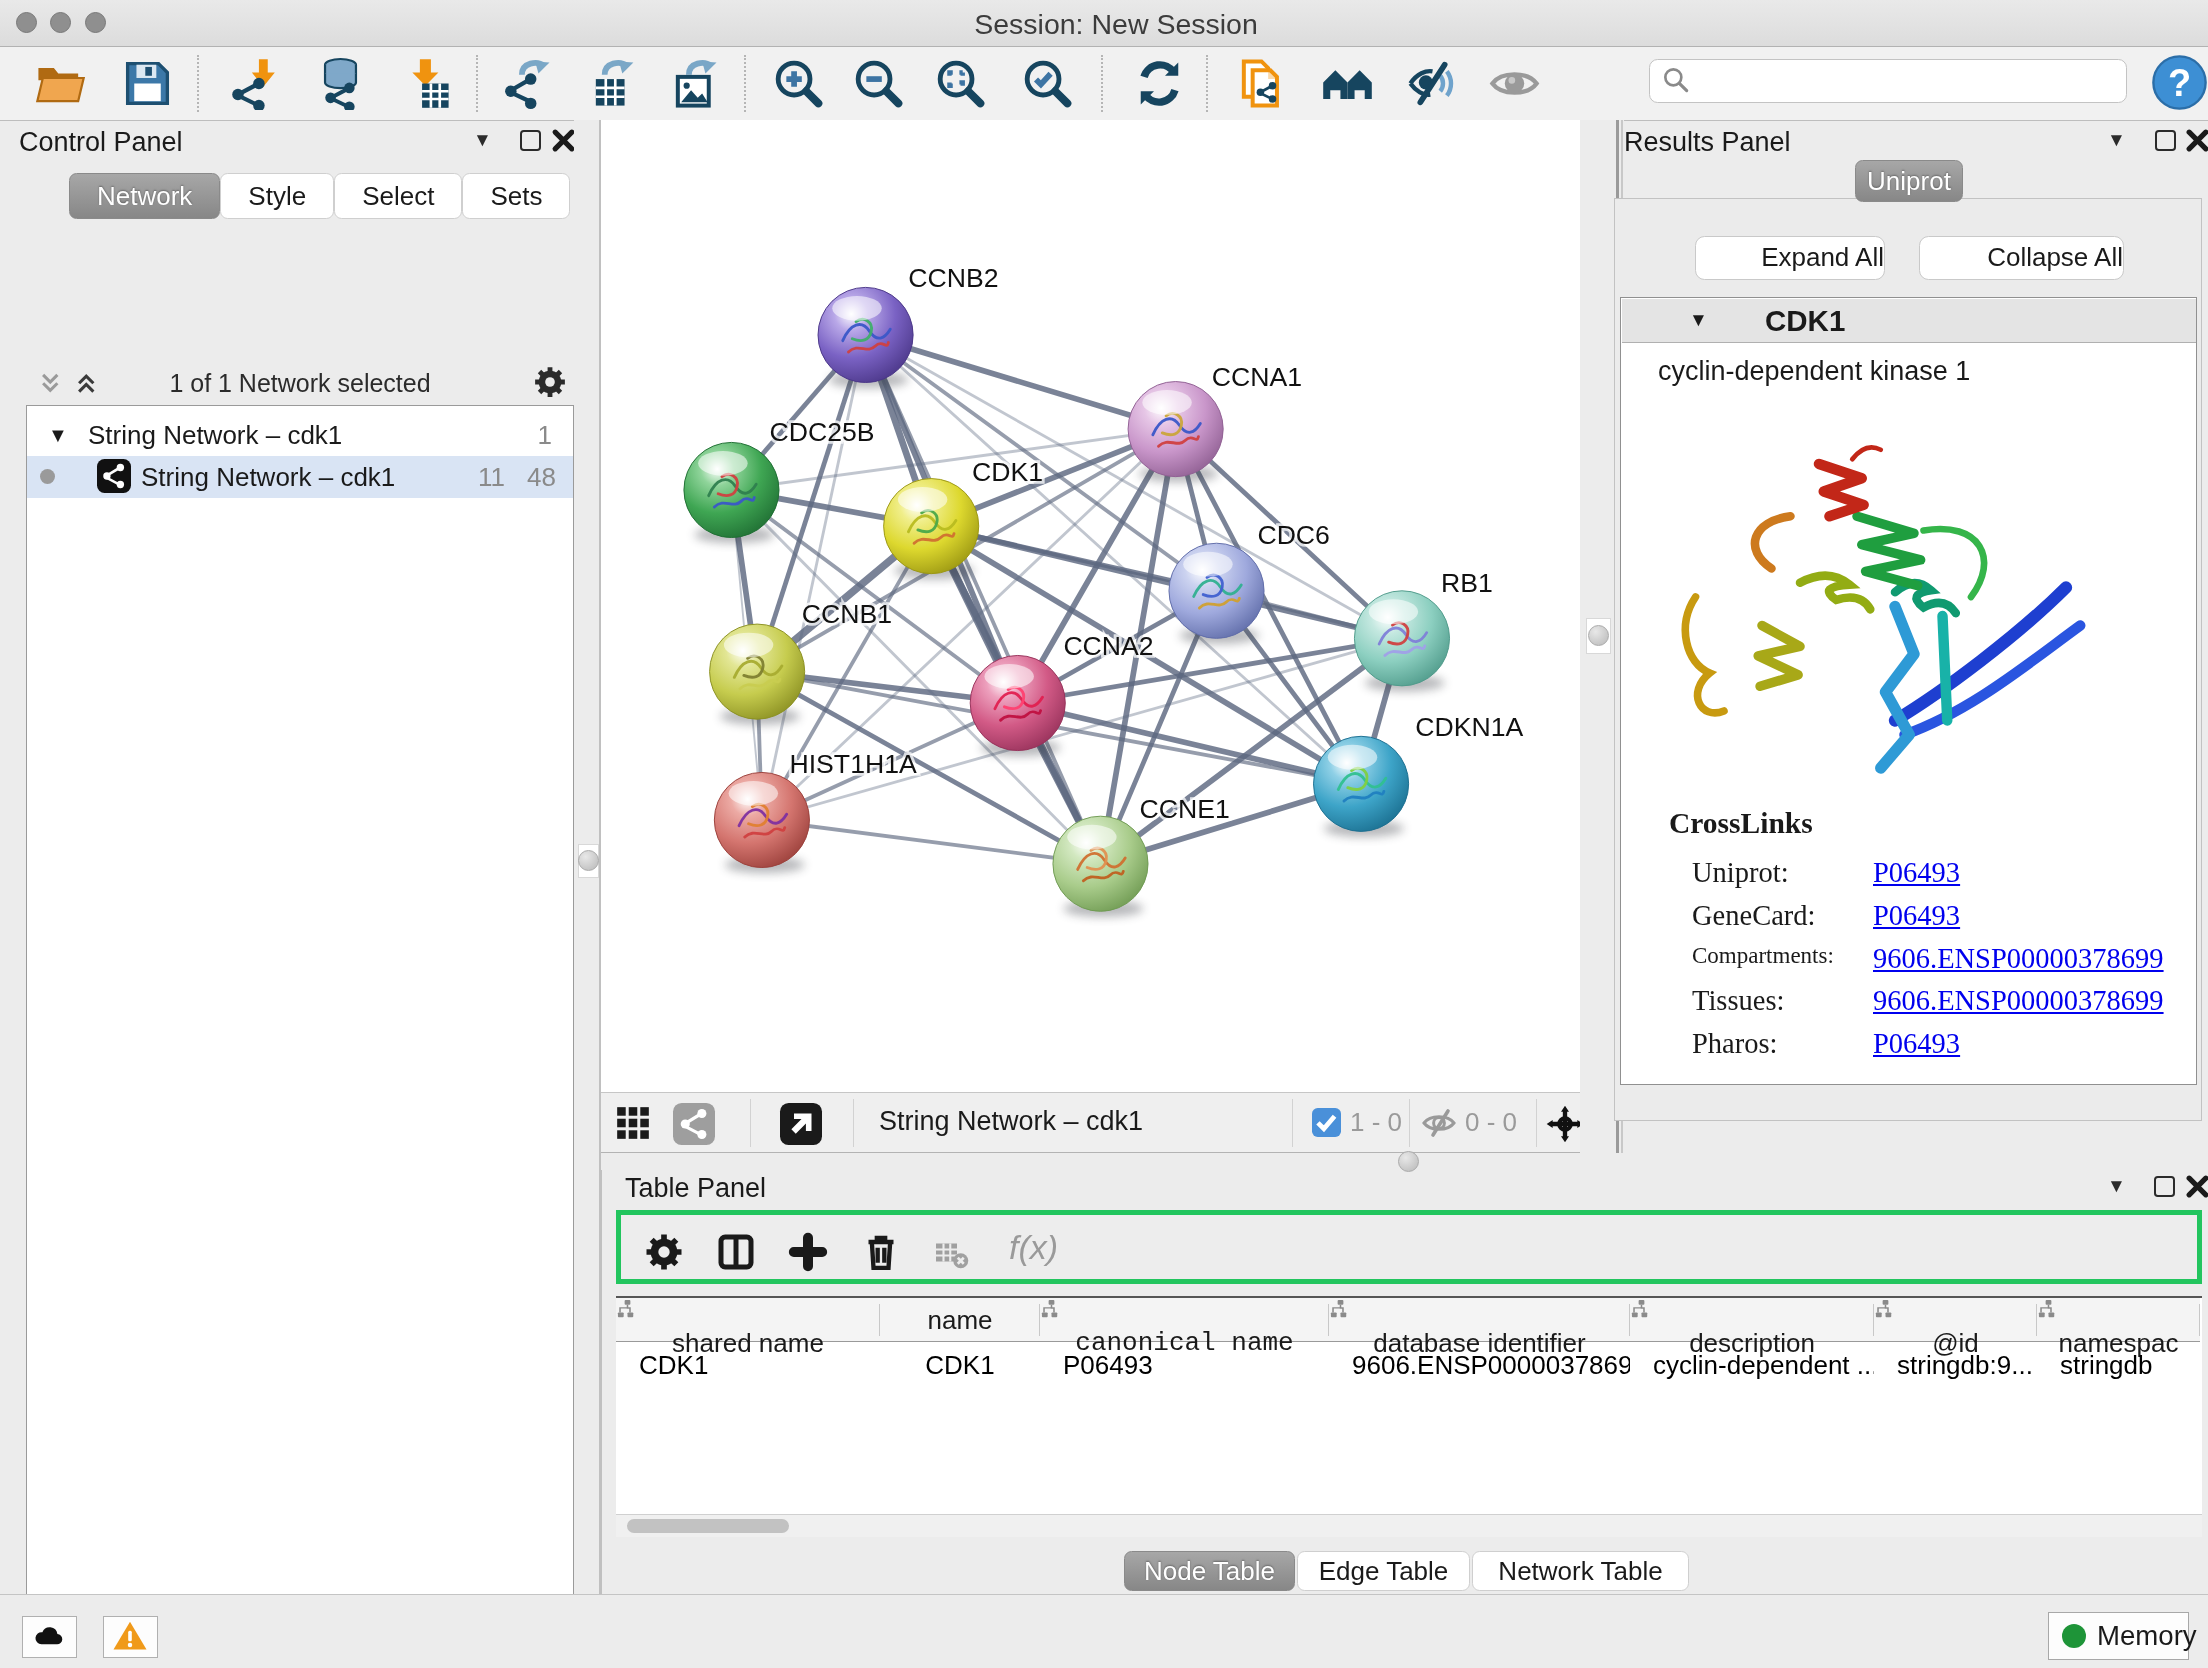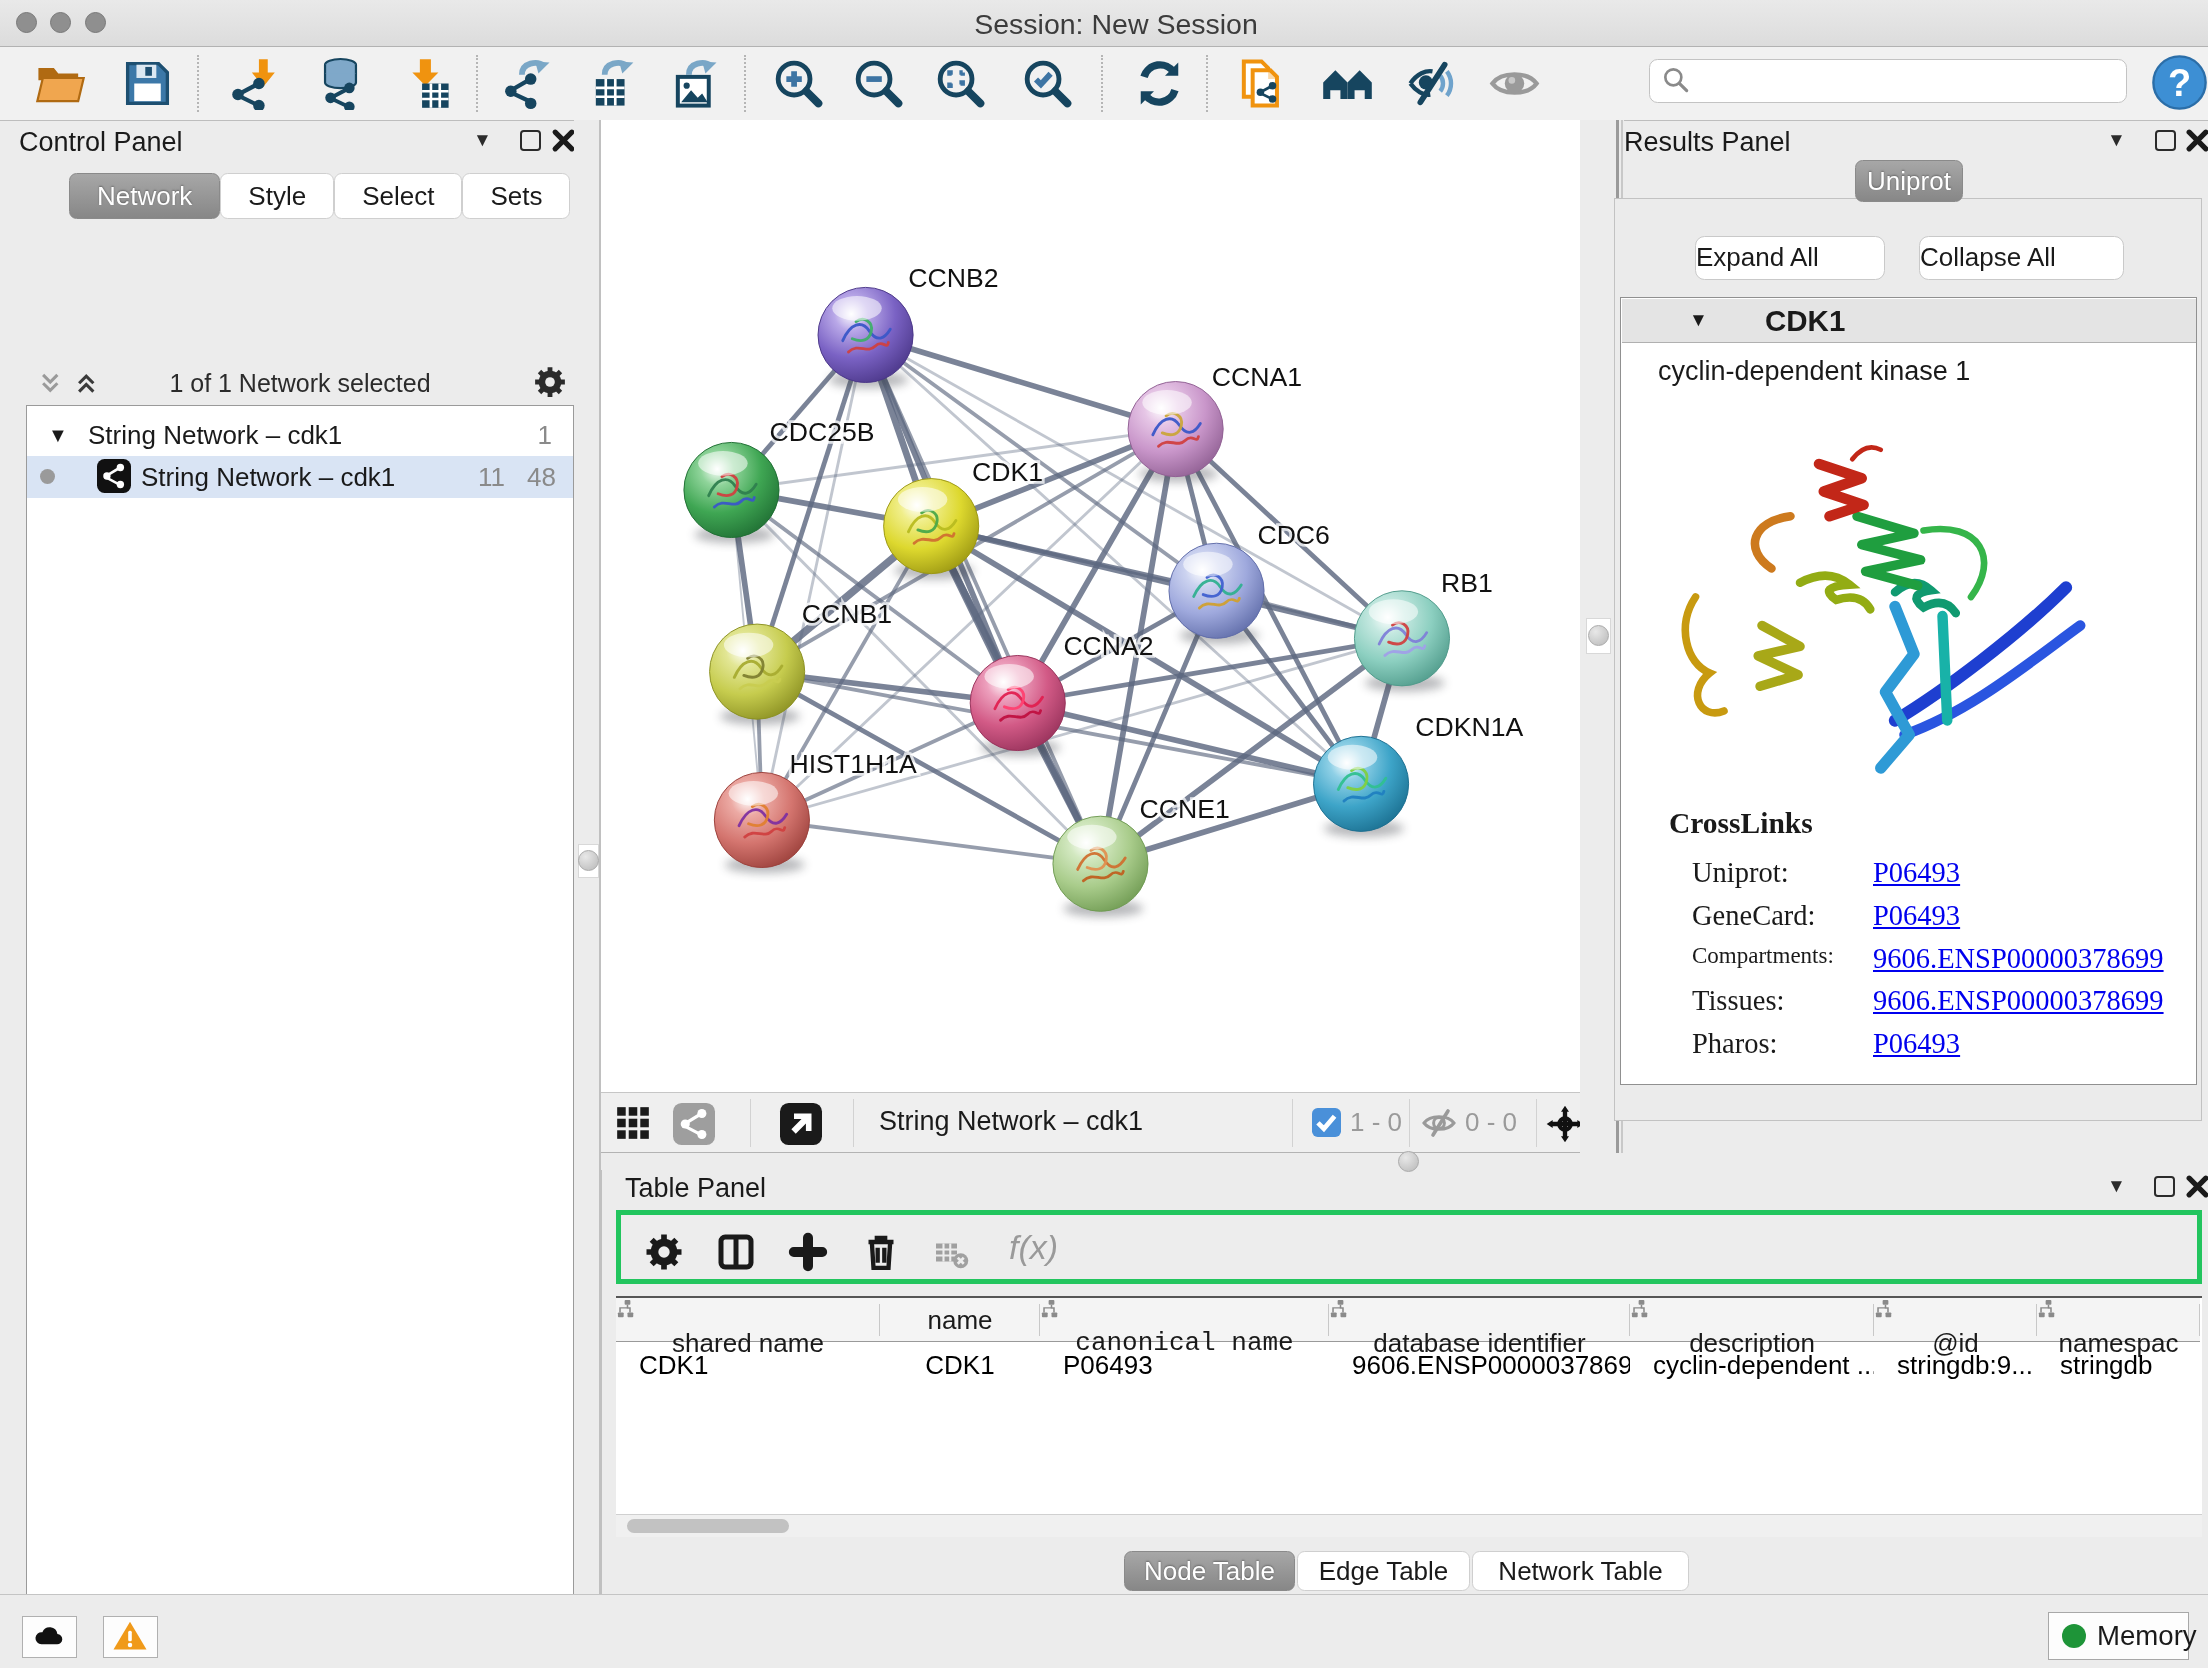--- a/index.html
+++ b/index.html
@@ -44,21 +44,21 @@
   .canvas{left:601px;top:120px;width:979px;height:972px;background:#fff;}
   .node-label{font-family:"Liberation Sans",sans-serif;font-size:28px;fill:#111;paint-order:stroke;stroke:#ffffff;stroke-width:6px;stroke-opacity:.75;}
 
   .nettb{left:601px;top:1092px;width:979px;height:61px;background:#efefef;border-top:1px solid #c6c6c6;border-bottom:1px solid #b3b3b3;box-sizing:border-box;}
   .nettb .sep{position:absolute;top:5.7px;height:48px;width:0;border-left:1.9px solid #d2d2d2;}
   .nettb-title{position:absolute;top:13.3px;font-size:27px;color:#1a1a1a;}
   .cnttxt{position:absolute;top:14.3px;font-size:26px;color:#9a9a9a;}
 
   
   .rp-outer{left:1614px;top:198px;width:588px;height:923px;background:#ebebeb;border:1px solid #c2c2c2;box-sizing:border-box;}
-  .btn{box-sizing:border-box;background:#fff;border:1px solid #c9c9c9;border-radius:9.5px;text-align:left;font-size:26px;color:#1a1a1a;}
+  .btn{box-sizing:border-box;background:#fff;border:1px solid #c9c9c9;border-radius:9.5px;text-align:right;font-size:26px;color:#1a1a1a;}
   .rp-inner{left:1620px;top:297px;width:577px;height:788px;background:#fff;border:1.9px solid #909090;box-sizing:border-box;}
   .rp-sec-hdr{left:1622px;top:299px;width:574px;height:44px;background:#e4e4e4;border-bottom:1px solid #b0b0b0;box-sizing:border-box;}
   .serif{font-family:"Liberation Serif","DejaVu Serif",serif;}
   .xlink{color:#0000ee;text-decoration:underline;}
 
   
   .tp-toolbar{left:616px;top:1210px;width:1586px;height:74px;background:#ededed;border:5px solid #22c55e;box-sizing:border-box;}
   .tbl{left:616px;top:1296px;width:1586px;height:241px;background:#fff;border-top:2.9px solid #555;border-bottom:1.9px solid #999;box-sizing:border-box;padding-left:24px;}
   .th{position:absolute;top:0;height:44px;background:#f4f4f4;border-bottom:1.9px solid #9a9a9a;box-sizing:border-box;font-size:26px;line-height:44px;text-align:center;color:#1a1a1a;}
   .th .colsep{position:absolute;right:0;top:5.7px;height:32px;width:0;border-right:1.9px solid #c8c8c8;}

